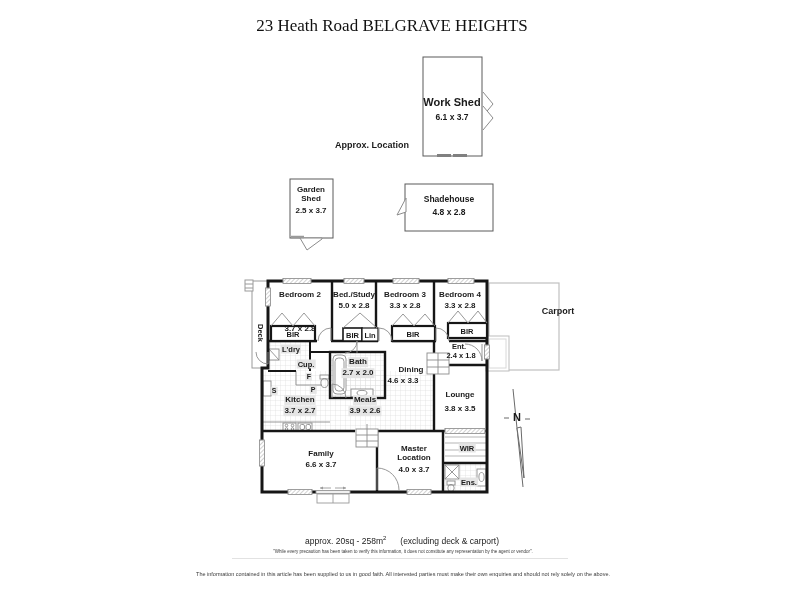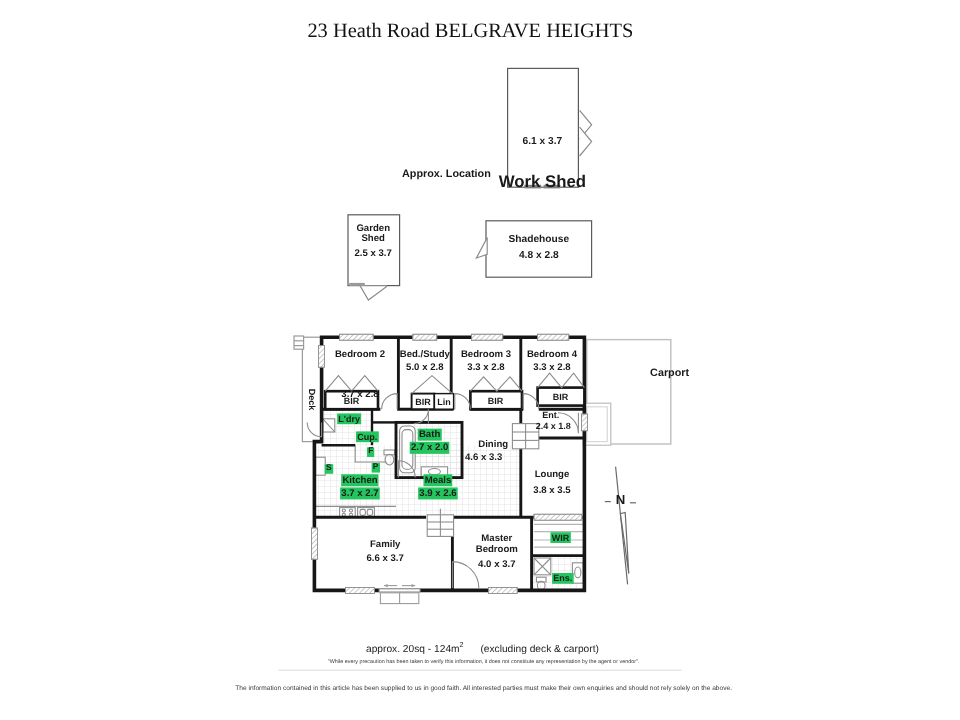--- a/index.html
+++ b/index.html
@@ -4,21 +4,21 @@
 <style>
   html,body{margin:0;padding:0;}
   body{
     width:800px;height:600px;position:relative;background:#ffffff;
     font-family:"Liberation Sans", sans-serif;color:#1a1a1a;overflow:hidden;
   }
   .lbl{
     position:absolute;font-weight:bold;text-align:center;white-space:nowrap;
     transform:translate(-50%,-50%);line-height:1.2;color:#1a1a1a;
   }
-  .chip{background:#22c55e;padding:0 1px;}
+  .chip{background:#e5e5e5;padding:0 1px;}
   #plan-svg{position:absolute;left:0;top:0;}
   .title{
     position:absolute;left:392px;top:26px;transform:translate(-50%,-50%);
     font-family:"Liberation Serif", serif;font-weight:normal;font-size:17px;
     white-space:nowrap;color:#111;
   }
   .footer-area{
     position:absolute;left:305px;top:535px;font-size:8.5px;color:#222;
     font-weight:normal;white-space:nowrap;
   }
@@ -248,21 +248,21 @@
     <polygon points="517,428 524,478 521,427" fill="#ffffff"></polygon>
     <line x1="504" y1="418" x2="509" y2="418"></line>
     <line x1="525" y1="419" x2="530" y2="419"></line>
   </g>
 </svg>
 
 <div class="title">23 Heath Road BELGRAVE HEIGHTS</div>
 
 <div class="lbl" style="left:372px;top:145px;font-size:9px;">Approx. Location</div>
 
-<div class="lbl" style="left:452px;top:103px;font-size:14px;margin-top:48px;">Work Shed</div>
+<div class="lbl" style="left:452px;top:103px;font-size:11px;">Work Shed</div>
 <div class="lbl" style="left:452px;top:117px;font-size:8.5px;">6.1 x 3.7</div>
 <div class="lbl" style="left:311px;top:190px;font-size:8px;">Garden</div>
 <div class="lbl" style="left:311px;top:199px;font-size:8px;">Shed</div>
 <div class="lbl" style="left:311px;top:211px;font-size:8px;">2.5 x 3.7</div>
 <div class="lbl" style="left:449px;top:199px;font-size:8.5px;">Shadehouse</div>
 <div class="lbl" style="left:449px;top:212px;font-size:8.5px;">4.8 x 2.8</div>
 
 <div class="lbl" style="left:300px;top:295px;font-size:8px;">Bedroom 2</div>
 <div class="lbl" style="left:300px;top:306px;font-size:8px;margin-top:23px;">3.7 x 2.8</div>
 <div class="lbl" style="left:354px;top:295px;font-size:8px;">Bed./Study</div>
@@ -295,24 +295,24 @@
 <div class="lbl chip" style="left:365px;top:411px;font-size:8px;">3.9 x 2.6</div>
 <div class="lbl" style="left:460px;top:395px;font-size:8px;">Lounge</div>
 <div class="lbl" style="left:460px;top:409px;font-size:8px;">3.8 x 3.5</div>
 <div class="lbl chip" style="left:274px;top:391px;font-size:7px;">S</div>
 <div class="lbl chip" style="left:313px;top:390px;font-size:7px;">P</div>
 <div class="lbl chip" style="left:309px;top:377px;font-size:7px;">F</div>
 
 <div class="lbl" style="left:321px;top:454px;font-size:8px;">Family</div>
 <div class="lbl" style="left:321px;top:465px;font-size:8px;">6.6 x 3.7</div>
 <div class="lbl" style="left:414px;top:449px;font-size:8px;">Master</div>
-<div class="lbl" style="left:414px;top:458px;font-size:8px;">Bedroom</div>
+<div class="lbl" style="left:414px;top:458px;font-size:8px;">Location</div>
 <div class="lbl" style="left:414px;top:470px;font-size:8px;">4.0 x 3.7</div>
 <div class="lbl chip" style="left:467px;top:448px;font-size:7.5px;">WIR</div>
 <div class="lbl chip" style="left:469px;top:482px;font-size:7.5px;">Ens.</div>
 <div class="lbl" style="left:517px;top:418px;font-size:11px;">N</div>
 
 <div class="footer-area">
-  <span>approx. 20sq - 124m</span><sup>2</sup><span class="note">(excluding deck &amp; carport)</span>
+  <span>approx. 20sq - 258m</span><sup>2</sup><span class="note">(excluding deck &amp; carport)</span>
 </div>
 <div class="disc-small">"While every precaution has been taken to verify this information, it does not constitute any representation by the agent or vendor".</div>
 <div class="hr-faint"></div>
 <div class="disc-footer">The information contained in this article has been supplied to us in good faith.  All interested parties must make their own enquiries and should not rely solely on the above.</div>
 
 </body></html>

